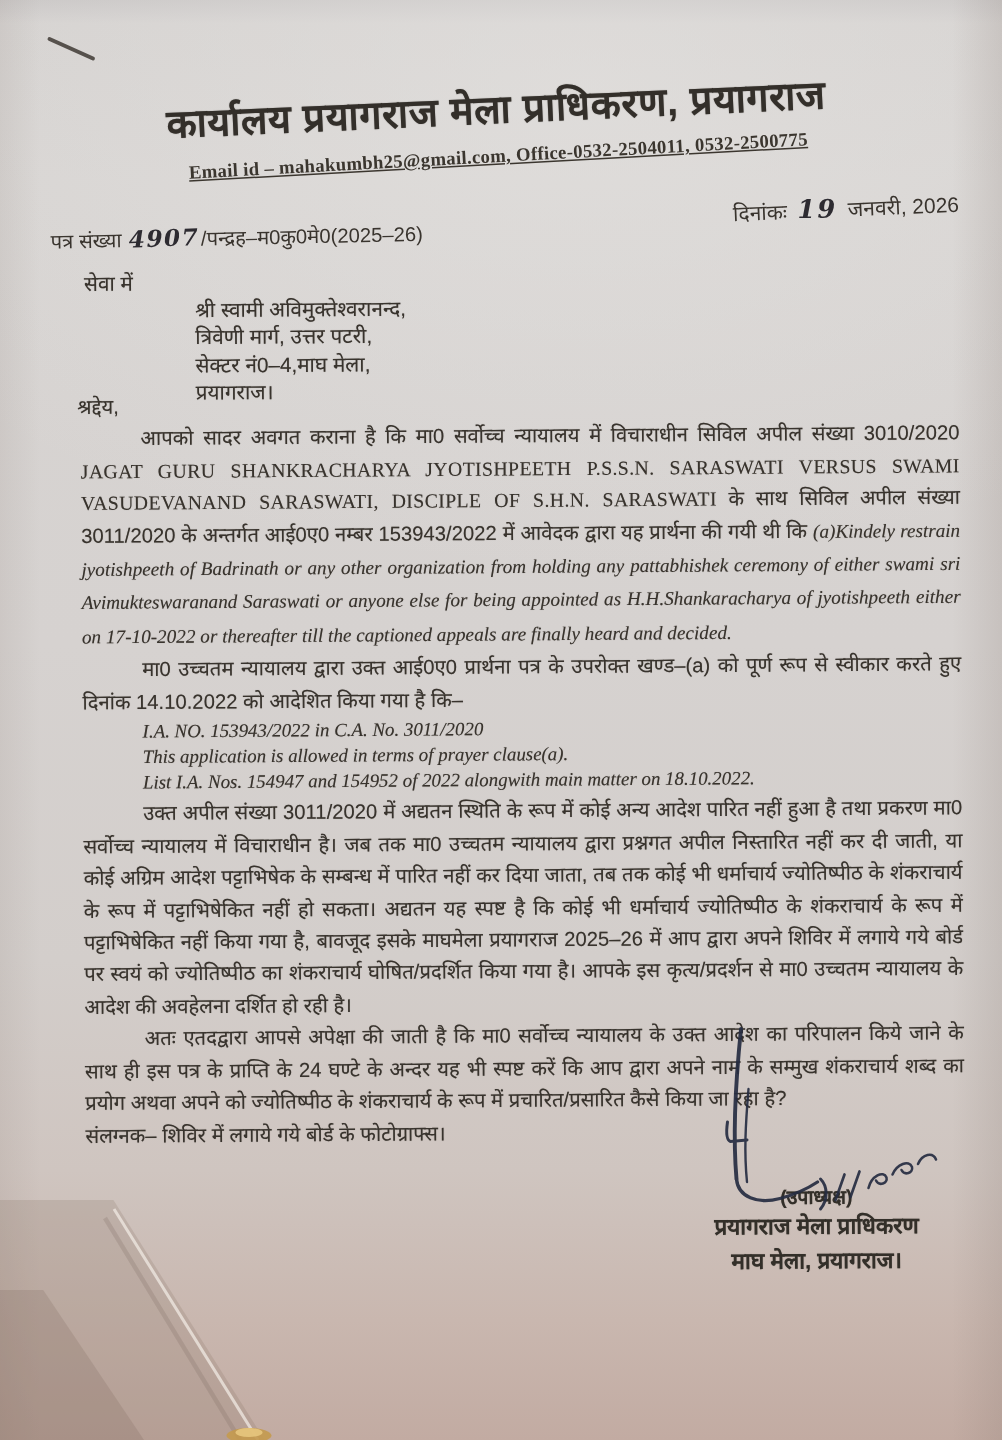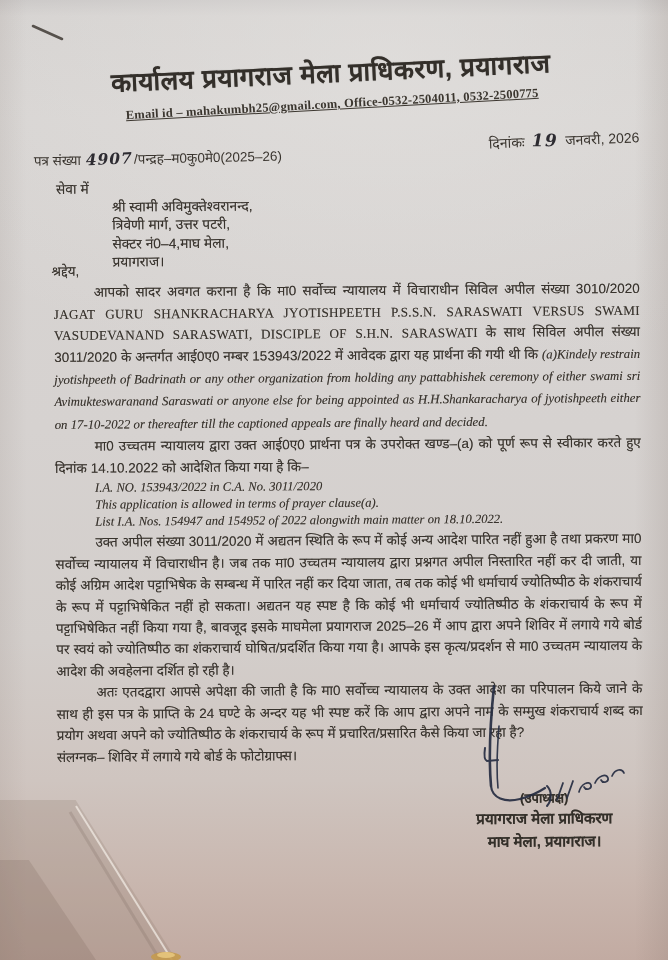--- a/index.html
+++ b/index.html
@@ -25,21 +25,21 @@
     text-shadow:0 0 0.7px rgba(51,47,42,0.55);}
   .contact{margin-top:7px;font-size:12.5px;font-weight:bold;letter-spacing:0.2px;
     font-family:"Liberation Serif",serif;text-decoration:underline;color:#3b362f;transform:rotate(-0.5deg);}
   .date-line{position:absolute;top:131px;right:26px;font-size:14px;transform:rotate(-2deg);color:#39342e;}
   .ref-line{position:absolute;top:147px;left:36px;font-size:13.5px;transform:rotate(-0.8deg);color:#39342e;}
   .hand{font-family:"DejaVu Serif",serif;font-style:italic;font-weight:bold;color:#2d2b31;}
   .hand-day{font-size:17px;letter-spacing:1.5px;display:inline-block;transform:rotate(2deg);padding:0 3px;}
   .hand-ref{font-size:15.5px;letter-spacing:1px;display:inline-block;transform:rotate(-1deg);padding:0 1px;}
   .recipient{position:absolute;top:179px;left:58px;font-size:13.8px;line-height:18.2px;color:#38332d;
     text-shadow:0 0 0.5px rgba(56,51,45,0.45);}
-  .recipient .addr{margin-left:56px;}
+  .recipient .addr{margin-left:74px;}
   .body{position:absolute;top:259px;left:55px;width:586px;font-size:13.5px;line-height:21.4px;
     text-align:justify;color:#38332d;text-shadow:0 0 0.5px rgba(56,51,45,0.45);}
   .body p{margin:0;text-indent:40px;}
   .body .greeting{text-indent:0;text-align:left;margin-left:-2px;}
   .caps{font-family:"Liberation Serif",serif;font-size:13.2px;letter-spacing:0.25px;word-spacing:1px;}
   .iquote{font-family:"Liberation Serif",serif;font-style:italic;font-size:12.8px;}
   .quote-block{margin-left:40px;text-align:left;font-family:"Liberation Serif",serif;
     font-style:italic;font-size:12.6px;line-height:16.8px;padding:1px 0 2px 0;}
   .body .enclosure{text-indent:0;text-align:left;}
   .sig-block{position:absolute;top:792px;left:438px;width:208px;text-align:center;

